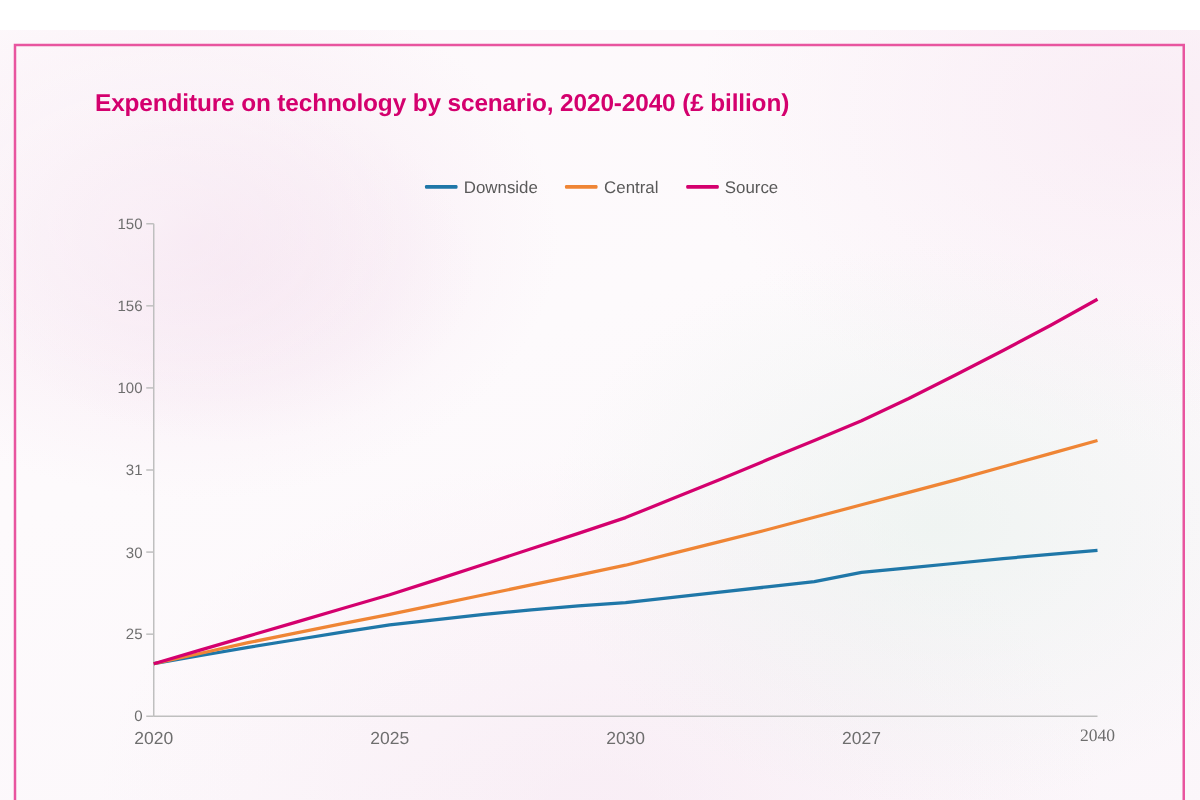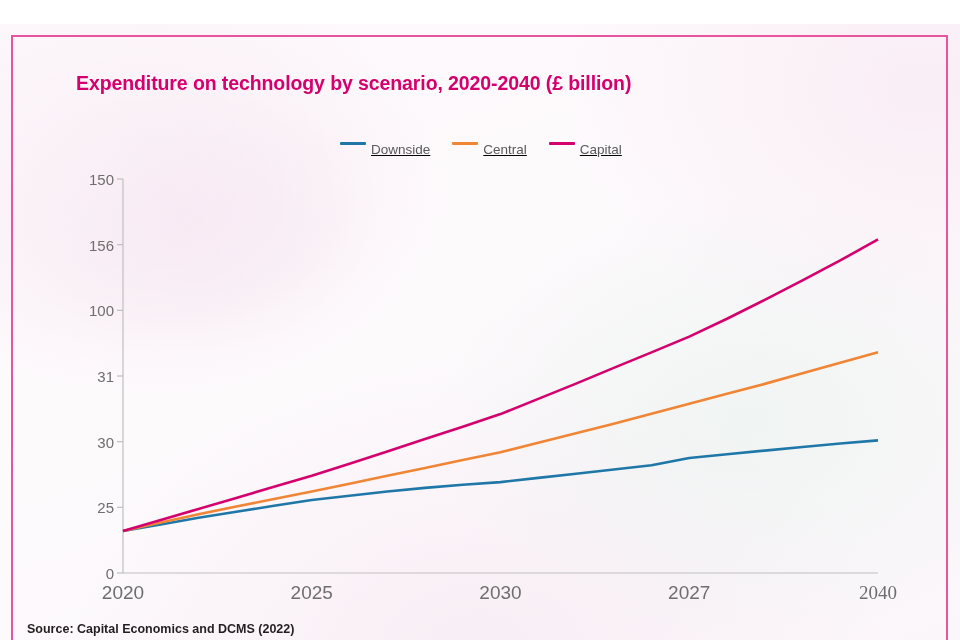--- a/index.html
+++ b/index.html
@@ -55,22 +55,22 @@
   #legend {
     position: absolute;
     left: 340px;
     top: 118px;
     display: flex;
     align-items: center;
     gap: 22px;
   }
   .legend-item {
     display: flex;
+    align-items: center;
     gap: 5px;
-    text-decoration: underline;
   }
   .legend-swatch {
     width: 26px;
     height: 3px;
     border-radius: 1px;
     display: inline-block;
   }
   .legend-label {
     font-size: 13.5px;
     color: #595959;
@@ -82,37 +82,37 @@
     left: 0;
     top: 0;
     width: 960px;
     height: 640px;
   }
 
   .axis-tick-label-y {
     position: absolute;
     right: 0;
     transform: translateY(-50%);
-    font-size: 15px;
+    font-size: 12px;
     color: #6e6e6e;
     text-align: right;
     white-space: nowrap;
   }
   .ytick-holder {
     position: absolute;
     left: 78px;
     width: 36px;
     height: 0;
   }
 
   .axis-tick-label-x {
     position: absolute;
     top: 558px;
     transform: translateX(-50%);
-    font-size: 19px;
+    font-size: 14px;
     color: #6e6e6e;
     white-space: nowrap;
   }
 
   #source-note {
     position: absolute;
     left: 27px;
     top: 598px;
     font-size: 12.5px;
     font-weight: bold;
@@ -135,21 +135,21 @@
     <div class="legend-item">
       <span class="legend-swatch" style="background:#1f77a8"></span>
       <span class="legend-label">Downside</span>
     </div>
     <div class="legend-item">
       <span class="legend-swatch" style="background:#ef8535"></span>
       <span class="legend-label">Central</span>
     </div>
     <div class="legend-item">
       <span class="legend-swatch" style="background:#d4006e"></span>
-      <span class="legend-label">Capital</span>
+      <span class="legend-label">Source</span>
     </div>
   </div>
 
   <div id="plot-area">
     <svg id="plot-svg" width="960" height="640">
         <line x1="123" y1="155" x2="123" y2="549" stroke="#bfbfbf" stroke-width="1.2"></line>
         <line x1="123" y1="549" x2="878" y2="549" stroke="#bfbfbf" stroke-width="1.2"></line>
         <line x1="117" y1="549" x2="123" y2="549" stroke="#bfbfbf" stroke-width="1.2"></line>
         <line x1="117" y1="483.33333333333337" x2="123" y2="483.33333333333337" stroke="#bfbfbf" stroke-width="1.2"></line>
         <line x1="117" y1="417.6666666666667" x2="123" y2="417.6666666666667" stroke="#bfbfbf" stroke-width="1.2"></line>
@@ -187,15 +187,14 @@
       </div>
     </div>
   <div id="xtick-labels">
       <div class="axis-tick-label-x" style="left: 123px;">2020</div>
       <div class="axis-tick-label-x" style="left: 311.75px; text-align: right;">2025</div>
       <div class="axis-tick-label-x" style="left: 500.5px;">2030</div>
       <div class="axis-tick-label-x" style="left: 689.25px;">2027</div>
       <div class="axis-tick-label-x" style="left: 878px; font-family: Liberation Serif, serif;">2040</div>
     </div>
 
-  <div id="source-note">Source: Capital Economics and DCMS (2022)</div>
 
 </div>
 
 </body></html>

